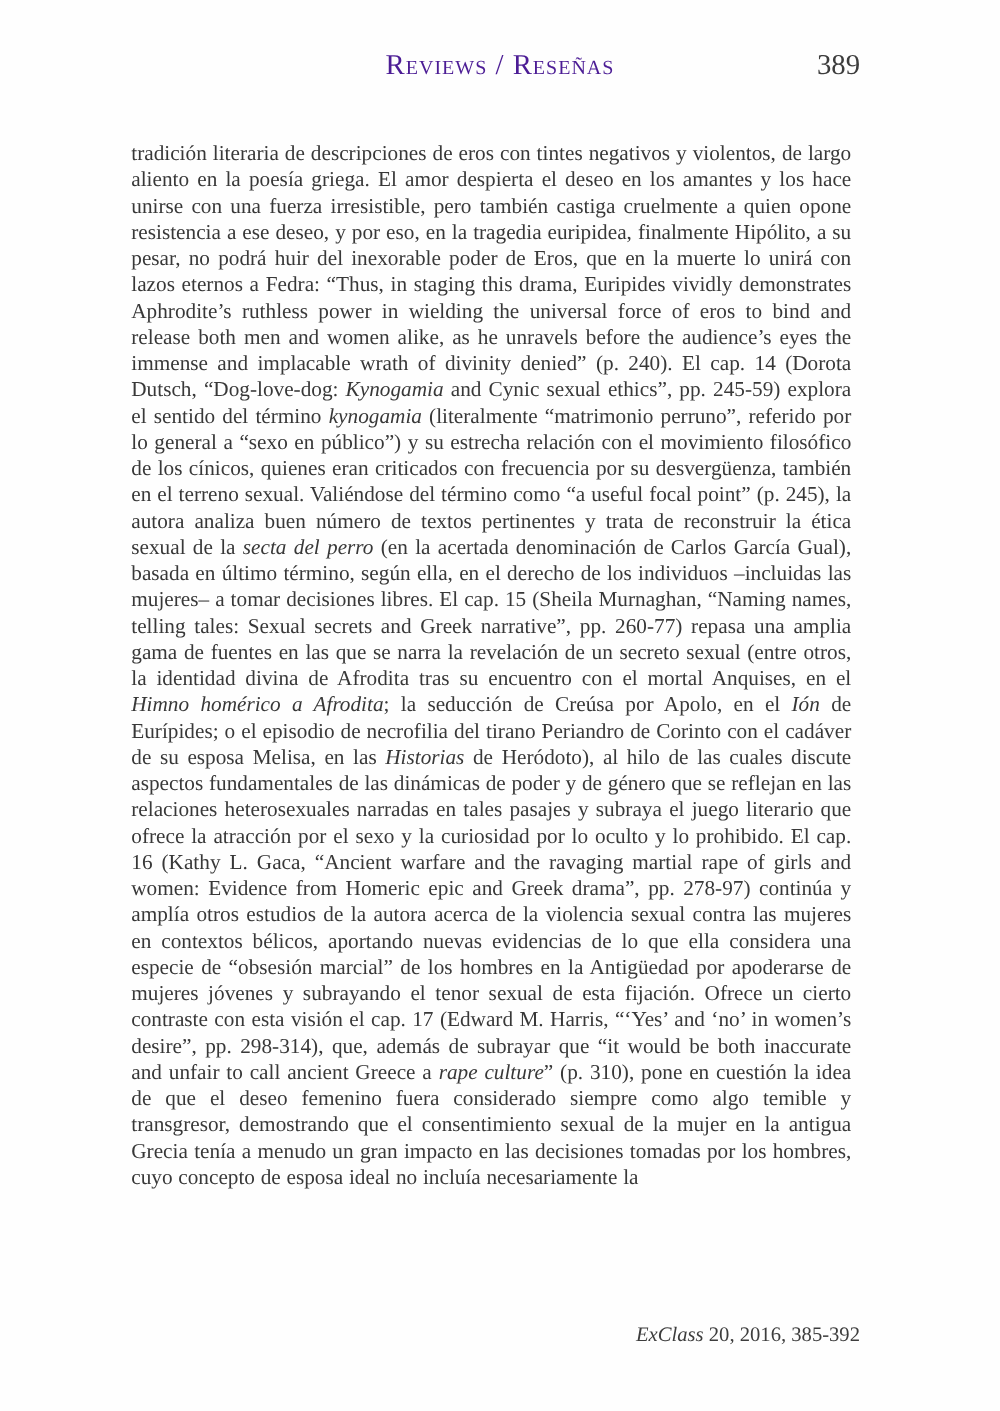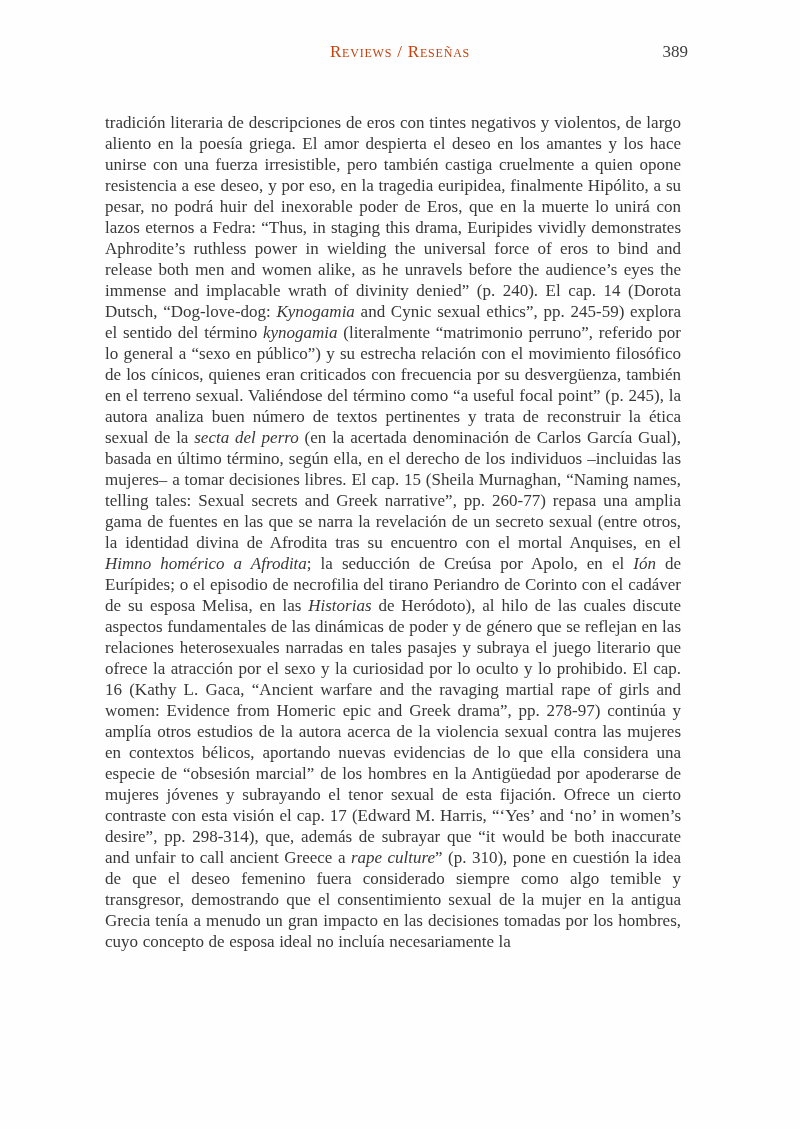--- a/index.html
+++ b/index.html
@@ -22,29 +22,29 @@
     top: 42px;
     left: 112px;
     width: 576px;
     height: 20px;
   }
   .running-head-title {
     display: block;
     text-align: center;
     font-variant: small-caps;
     letter-spacing: 0.8px;
-    font-size: 17px;
+    font-size: 23px;
     line-height: 20px;
-    color: #c2410c;
+    color: #4c1d95;
   }
   .running-head-pagenum {
     position: absolute;
     top: 0;
     right: 0;
-    font-size: 17px;
+    font-size: 23px;
     line-height: 20px;
     color: #3d3d3d;
   }
   .body-column {
     position: absolute;
     top: 112px;
     left: 105px;
     width: 576px;
   }
   .review-paragraph {
@@ -79,14 +79,17 @@
 
   <div class="running-head">
     <span class="running-head-title">Reviews / Reseñas</span>
     <span class="running-head-pagenum">389</span>
   </div>
 
   <div class="body-column">
     <p class="review-paragraph"><span>tradición literaria de descripciones de eros con tintes negativos y violentos, de largo aliento en la poesía griega. El amor despierta el deseo en los amantes y los hace unirse con una fuerza irresistible, pero también castiga cruelmente a quien opone resistencia a ese deseo, y por eso, en la tragedia euripidea, finalmente Hipólito, a su pesar, no podrá huir del inexorable poder de Eros, que en la muerte lo unirá con lazos eternos a Fedra: “Thus, in staging this drama, Euripides vividly demonstrates Aphrodite’s ruthless power in wielding the universal force of eros to bind and release both men and women alike, as he unravels before the audience’s eyes the immense and implacable wrath of divinity denied” (p. 240). El cap. 14 (Dorota Dutsch, “Dog-love-dog: </span><em>Kynogamia</em><span> and Cynic sexual ethics”, pp. 245-59) explora el sentido del término </span><em>kynogamia</em><span> (literalmente “matrimonio perruno”, referido por lo general a “sexo en público”) y su estrecha relación con el movimiento filosófico de los cínicos, quienes eran criticados con frecuencia por su desvergüenza, también en el terreno sexual. Valiéndose del término como “a useful focal point” (p. 245), la autora analiza buen número de textos pertinentes y trata de reconstruir la ética sexual de la </span><em>secta del perro</em><span> (en la acertada denominación de Carlos García Gual), basada en último término, según ella, en el derecho de los individuos –incluidas las mujeres– a tomar decisiones libres. El cap. 15 (Sheila Murnaghan, “Naming names, telling tales: Sexual secrets and Greek narrative”, pp. 260-77) repasa una amplia gama de fuentes en las que se narra la revelación de un secreto sexual (entre otros, la identidad divina de Afrodita tras su encuentro con el mortal Anquises, en el </span><em>Himno homérico a Afrodita</em><span>; la seducción de Creúsa por Apolo, en el </span><em>Ión</em><span> de Eurípides; o el episodio de necrofilia del tirano Periandro de Corinto con el cadáver de su esposa Melisa, en las </span><em>Historias</em><span> de Heródoto), al hilo de las cuales discute aspectos fundamentales de las dinámicas de poder y de género que se reflejan en las relaciones heterosexuales narradas en tales pasajes y subraya el juego literario que ofrece la atracción por el sexo y la curiosidad por lo oculto y lo prohibido. El cap. 16 (Kathy L. Gaca, “Ancient warfare and the ravaging martial rape of girls and women: Evidence from Homeric epic and Greek drama”, pp. 278-97) continúa y amplía otros estudios de la autora acerca de la violencia sexual contra las mujeres en contextos bélicos, aportando nuevas evidencias de lo que ella considera una especie de “obsesión marcial” de los hombres en la Antigüedad por apoderarse de mujeres jóvenes y subrayando el tenor sexual de esta fijación. Ofrece un cierto contraste con esta visión el cap. 17 (Edward M. Harris, “‘Yes’ and ‘no’ in women’s desire”, pp. 298-314), que, además de subrayar que “it would be both inaccurate and unfair to call ancient Greece a </span><em>rape culture</em><span>” (p. 310), pone en cuestión la idea de que el deseo femenino fuera considerado siempre como algo temible y transgresor, demostrando que el consentimiento sexual de la mujer en la antigua Grecia tenía a menudo un gran impacto en las decisiones tomadas por los hombres, cuyo concepto de esposa ideal no incluía necesariamente la</span></p>
   </div>
 
+  <div class="page-footer">
+    <span class="journal-name">ExClass</span><span> 20, 2016, 385-392</span>
+  </div>
 
 </div>
 
 </body></html>

